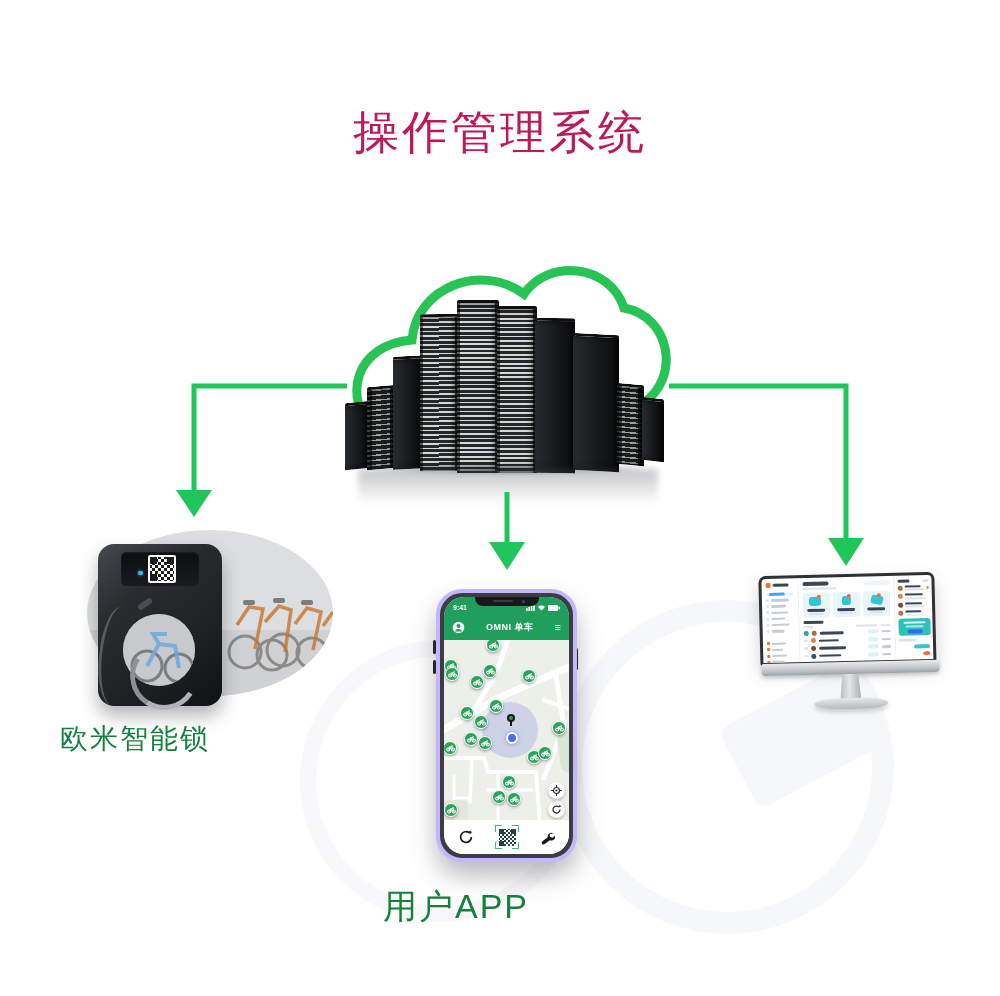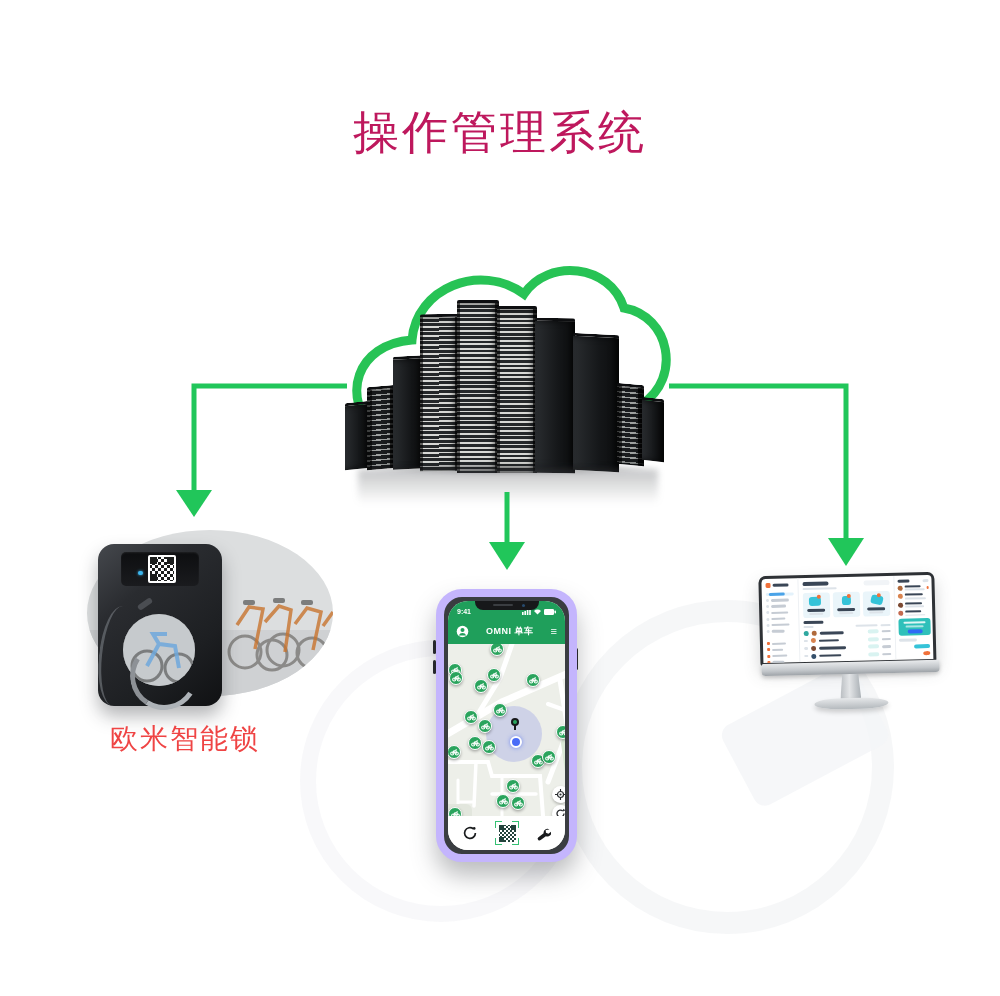--- a/index.html
+++ b/index.html
@@ -5,21 +5,21 @@
   html,body{margin:0;padding:0;background:#fff;}
   .canvas{position:relative;width:1000px;height:996px;background:#fff;overflow:hidden;
           font-family:"Liberation Sans","DejaVu Sans",sans-serif;}
   .abs{position:absolute;}
 
   
   .main-title{left:0;right:0;top:82px;text-align:center;font-size:46px;letter-spacing:3px;
               color:#be185d;font-weight:500;margin-top:20px;}
   .cloud-label{left:0;right:0;top:192px;text-align:center;font-size:25px;letter-spacing:2px;
                color:#3a4251;font-weight:400;}
-  .node-label{color:#ef4444;font-weight:400;text-align:center;}
+  .node-label{color:#15803d;font-weight:400;}
   .lock-label{left:60px;width:250px;top:720px;font-size:28px;letter-spacing:2px;}
   .admin-label{left:755px;width:200px;top:720px;font-size:28px;letter-spacing:2px;}
   .app-label{left:383px;width:250px;top:884px;font-size:34px;letter-spacing:2px;}
 
   
   .deco{border-radius:50%;border:22px solid #f3f4f6;opacity:.75;}
   .deco1{left:560px;top:600px;width:290px;height:290px;}
   .deco2{left:300px;top:640px;width:250px;height:250px;border-width:16px;opacity:.6;}
   .deco3{left:730px;top:690px;width:150px;height:90px;border:none;background:#f4f5f7;
          transform:rotate(-28deg);border-radius:12px;opacity:.8;}
@@ -64,21 +64,21 @@
   .lock-hole{left:123px;top:614px;width:72px;height:72px;border-radius:50%;
       background:#c9cdd1;overflow:hidden;box-shadow:inset 0 4px 9px rgba(0,0,0,.65),inset 0 -2px 4px rgba(0,0,0,.4);}
   .lock-ring{left:130px;top:642px;width:58px;height:58px;border-radius:50%;border:5px solid transparent;
       border-bottom-color:#aeb3b8;border-left-color:#8d9196;transform:rotate(-12deg);}
   .lock-cable{left:99px;top:606px;width:34px;height:100px;border:none;border-left:3px solid #5d6166;
       border-radius:50%;transform:rotate(6deg);opacity:.9;}
   .lock-notch{left:137px;top:601px;width:16px;height:6px;background:#4a4d52;border-radius:3px;transform:rotate(-35deg);}
 
   
   .phone{left:436px;top:589px;width:141px;height:273px;border-radius:26px;background:#3a3d41;
-      border:8px solid #c4b5fd;box-shadow:0 14px 24px rgba(60,64,70,.35);padding:4px;box-sizing:border-box;}
+      border:4px solid #c4b5fd;box-shadow:0 14px 24px rgba(60,64,70,.35);padding:4px;box-sizing:border-box;}
   .phone-screen{position:relative;width:100%;height:100%;border-radius:20px;overflow:hidden;background:#edefe9;
       display:flex;flex-direction:column;}
   .ph-status{height:15px;background:#1f9f5b;display:flex;align-items:center;justify-content:space-between;
       padding:3px 9px 0 9px;color:#fff;font-size:7px;font-weight:700;}
   .ph-header{height:25px;background:#1f9f5b;display:flex;align-items:center;justify-content:space-between;
       padding:0 8px;color:#fff;}
   .ph-title{font-size:9px;letter-spacing:.5px;font-weight:700;}
   .menu-glyph{font-size:11px;line-height:1;font-weight:700;}
   .notch{position:absolute;top:0;left:50%;transform:translateX(-50%);width:64px;height:9px;background:#17181a;
       border-radius:0 0 8px 8px;z-index:5;}
@@ -508,20 +508,21 @@
             <span class="corner c-bl"></span>
             <span class="corner c-br"></span>
           <div class="qr-pattern"></div>
         </div>
         <svg width="15" height="15" viewBox="0 0 15 15">
             <path d="M12.8 2.6 a3.8 3.8 0 0 0 -5.2 4.6 L3 11.8 a1.8 1.8 0 1 0 2.6 2.6 L10.2 9.8 a3.8 3.8 0 0 0 4.6 -5.2 L12.4 7 L9.8 6.4 L9.2 3.8 Z" fill="#191b1d" transform="rotate(8 7.5 7.5)"></path>
           </svg>
       </div>
     </div>
   </div>
+  <div class="abs node-label app-label">用户APP</div>
 
   <div class="abs monitor">
     <div class="mon-screen">
       <div class="dash">
         <div class="dash-side">
           <div class="logo-row">
               <span class="logo-dot"></span>
               <span class="bar bar-dark" style="width:16px;height:3px;"></span>
             </div>
           <div class="side-active">

